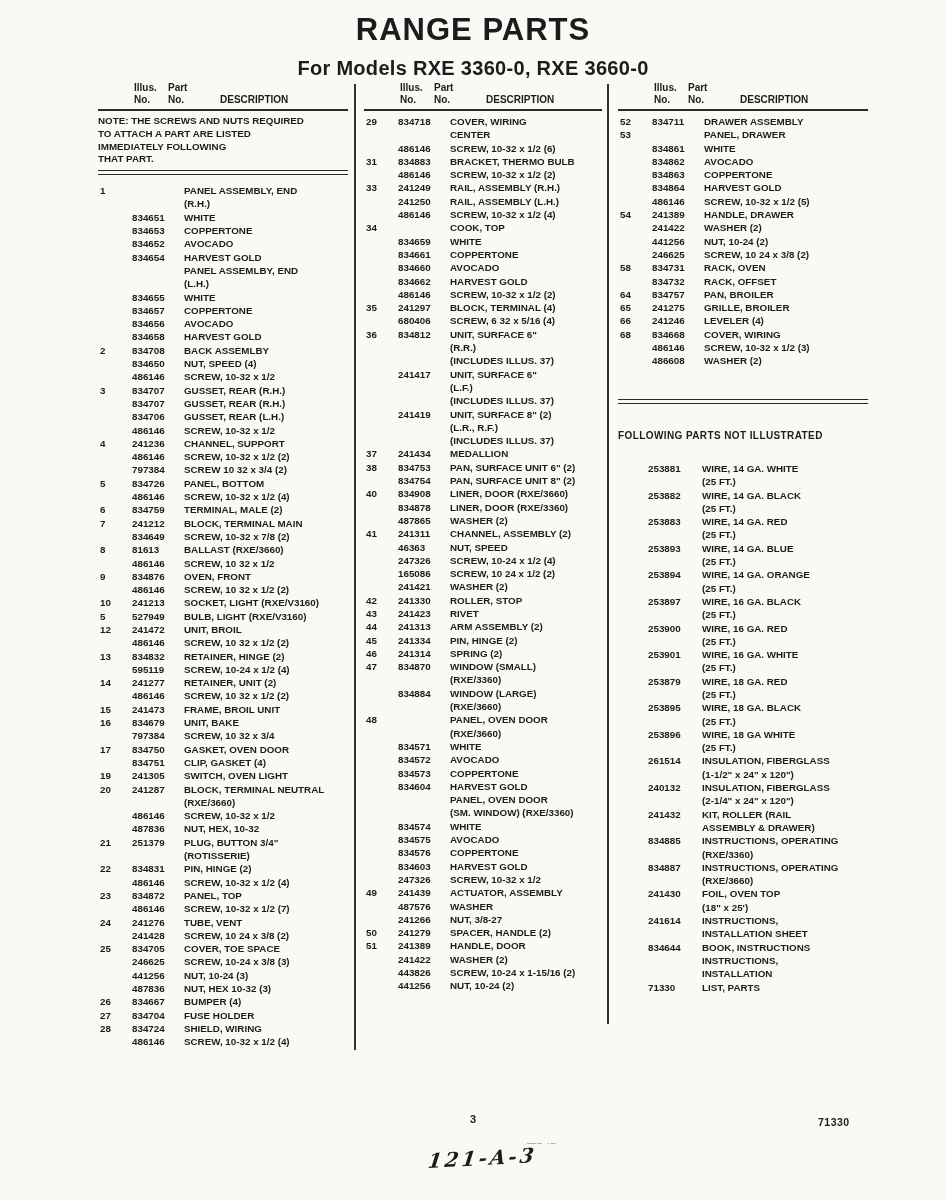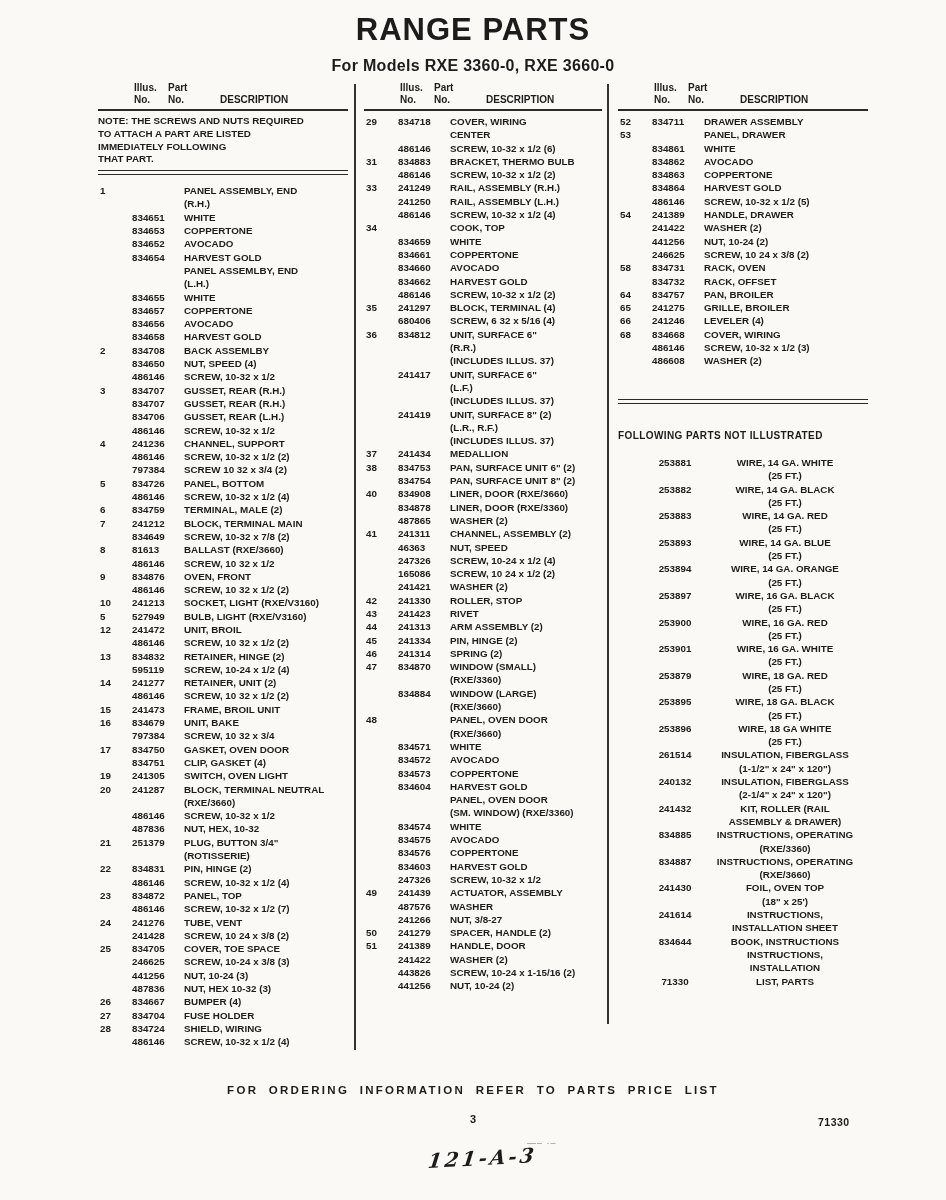--- a/index.html
+++ b/index.html
@@ -10,42 +10,42 @@
     font-family:"Liberation Sans",sans-serif;
     -webkit-font-smoothing:antialiased;
   }
   .title{
     position:absolute;top:12px;left:0;width:946px;margin:0;
     text-align:center;font-size:31px;font-weight:bold;letter-spacing:1px;
     font-family:"Liberation Sans",sans-serif;
   }
   .subtitle{
     position:absolute;top:57px;left:0;width:946px;
-    text-align:center;font-size:16px;font-weight:bold;letter-spacing:.3px;
+    text-align:center;font-size:20px;font-weight:bold;letter-spacing:.3px;
   }
   .vsep{position:absolute;top:84px;width:2px;background:#35332f;}
   .vsep1{left:354px;height:966px;}
   .vsep2{left:607px;height:940px;}
   .col{position:absolute;top:82px;font-size:9.8px;font-weight:bold;line-height:13.3px;white-space:nowrap;}
   .col1{left:98px;width:250px;}
   .col2{left:364px;width:238px;}
   .col3{left:618px;width:250px;}
   .head-l1,.head-l2{display:grid;grid-template-columns:34px 52px 1fr;font-size:10px;line-height:12px;}
   .head-l1 span,.head-l2 span{display:block;padding-left:36px;}
   .head-rule{height:0;border-top:2px solid #2c2a27;margin:3px 0 4px;}
   .dbl-rule{height:3px;border-top:1.5px solid #2c2a27;border-bottom:1px solid #2c2a27;margin:4px 0 4px;}
   .note{line-height:12.8px;margin-top:3px;}
   .rows{margin-top:3px;}
   .col1 .rows{margin-top:9px;}
   .row{display:grid;grid-template-columns:34px 52px 1fr;}
   .row span{display:block;overflow:visible;}
   .c-i{padding-left:2px;}
   .ni-rule{margin-top:31px;}
   .ni-heading{margin-top:25px;font-size:10px;letter-spacing:.4px;}
-  .ni-rows{margin-top:14px;text-align:center;}
+  .ni-rows{margin-top:20px;}
   .ni-rows .row{grid-template-columns:30px 54px 1fr;}
   .footer-ordering{
     position:absolute;top:1084px;left:0;width:946px;text-align:center;
     font-size:11.5px;font-weight:bold;letter-spacing:2.3px;word-spacing:5px;
   }
   .page-number{position:absolute;top:1113px;left:0;width:946px;text-align:center;font-size:11px;font-weight:bold;}
   .doc-number{position:absolute;top:1116px;left:818px;font-size:10.5px;font-weight:bold;letter-spacing:.5px;}
   .smudge{position:absolute;top:1138px;left:527px;font-size:9px;color:#8a8a85;letter-spacing:1px;}
   .handwritten{
     position:absolute;top:1146px;left:428px;
@@ -1066,19 +1066,18 @@
           <span class="c-d">INSTALLATION</span>
         </div>
         <div class="row">
           <span class="c-i"></span>
           <span class="c-p">71330</span>
           <span class="c-d">LIST, PARTS</span>
         </div>
       </div>
   </div>
 
-  <div class="footer-ordering">FOR ORDERING INFORMATION REFER TO PARTS PRICE LIST</div>
   <div class="page-number">3</div>
   <div class="doc-number">71330</div>
   <div class="smudge">—– ·–</div>
   <div class="handwritten">121-A-3</div>
 
 </div>
 
 </body></html>

